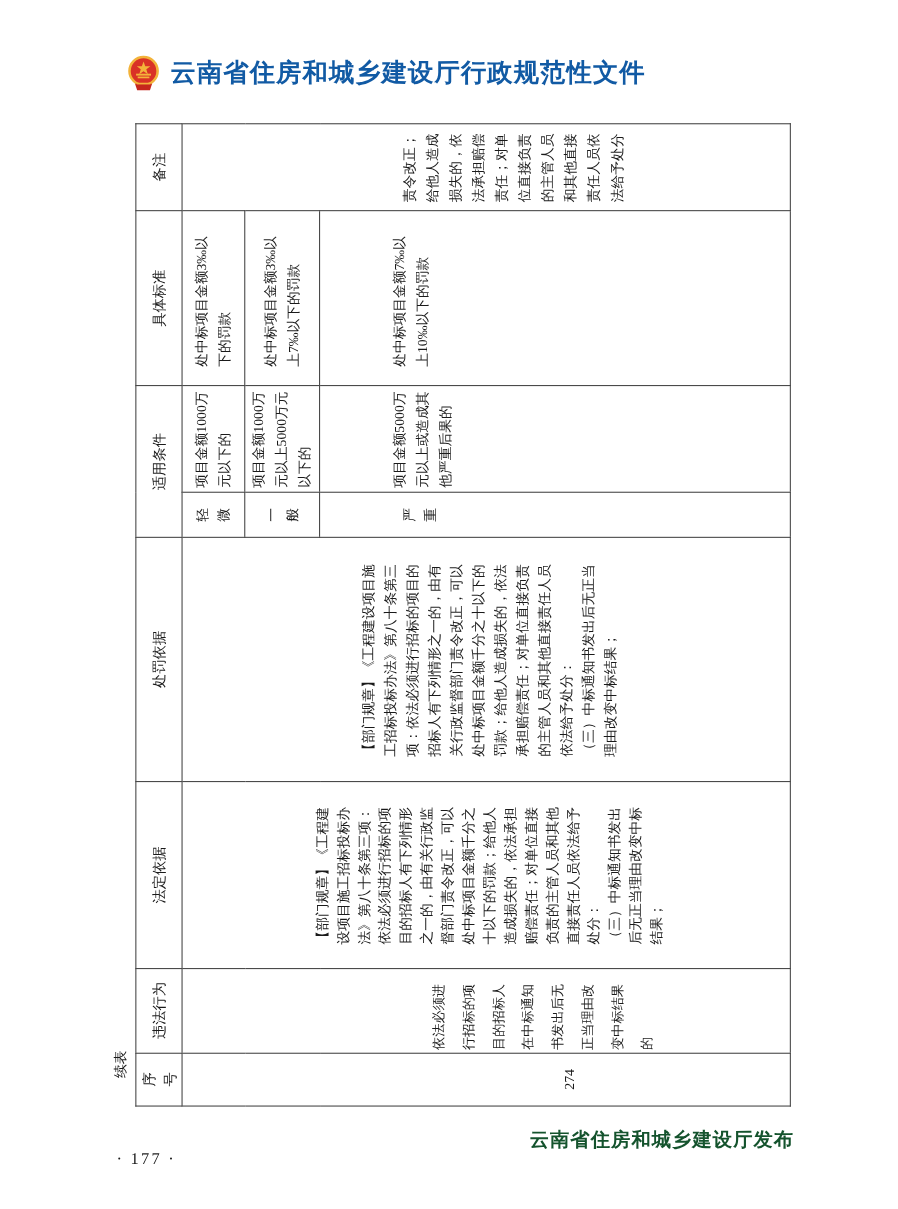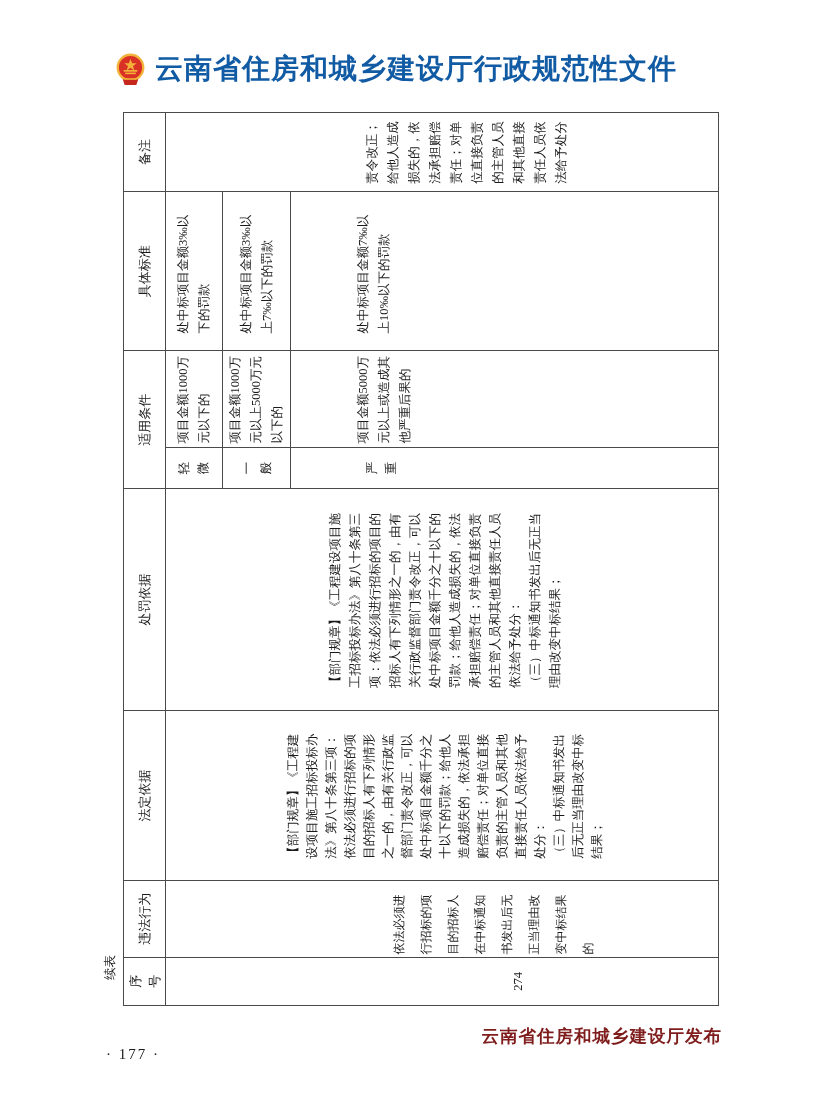--- a/index.html
+++ b/index.html
@@ -3,21 +3,21 @@
 <meta charset="utf-8">
 <style>
   * { margin:0; padding:0; box-sizing:border-box; }
   html,body { width:816px; height:1099px; background:#ffffff; position:relative;
               font-family:"Liberation Serif", serif; color:#1a1a1a; }
 
   
   .doc-header { position:absolute; left:115px; top:50px; display:flex; align-items:center; gap:9px; }
   .emblem { width:31px; height:33px; flex:0 0 auto; }
   .doc-title { font-family:"Liberation Sans", sans-serif; font-weight:bold;
-               font-size:28px; color:#115aa4; letter-spacing:1px; white-space:nowrap; }
+               font-size:23px; color:#115aa4; letter-spacing:1px; white-space:nowrap; }
 
   
   .table-area { position:absolute; left:123px; top:112px; width:595px; height:894px; }
   .landscape  { position:absolute; left:0; top:0; width:894px; height:595px;
                 transform: rotate(-90deg) translateX(-894px); transform-origin: top left; }
 
   .cont-label { position:absolute; left:26px; top:-21px; font-size:12.5px; color:#1a1a1a; }
 
   table.law { border-collapse:collapse; table-layout:fixed; width:894px; height:595px; }
   table.law td, table.law th { border:1px solid #4a4a4a; vertical-align:middle;
@@ -42,21 +42,21 @@
   td.cell-cond      { font-size:12.5px; line-height:21px; padding:0 4px; text-align:left; }
   td.cell-std       { font-size:12.5px; line-height:21px; padding:0 17px; text-align:left; }
 
   tr.row-severe td.cell-grade { vertical-align:top; padding-top:72px; }
   tr.row-severe td.cell-cond  { vertical-align:top; padding-top:62px; }
   tr.row-severe td.cell-std   { vertical-align:top; padding-top:62px; }
 
   
   .page-number { position:absolute; left:106px; top:1026px; font-size:15px; letter-spacing:2px;margin-top:20px; }
   .publisher   { position:absolute; right:94px; top:1024px; font-family:"Liberation Sans", sans-serif;
-                 font-weight:bold; font-size:17.5px; color:#7f1d1d; letter-spacing:1px; }
+                 font-weight:bold; font-size:17.5px; color:#14532d; letter-spacing:1px; }
 </style>
 </head>
 <body>
 
 <div class="doc-header">
   <svg class="emblem" viewBox="0 0 32 34">
     <circle cx="16" cy="15" r="13.2" fill="#d93126" stroke="#f3b33a" stroke-width="2.4"></circle>
     <polygon points="16,6 17.6,10.6 22.4,10.6 18.6,13.4 20,18 16,15.2 12,18 13.4,13.4 9.6,10.6 14.4,10.6" fill="#f3b33a"></polygon>
     <rect x="9" y="17.5" width="14" height="1.8" fill="#f3b33a"></rect>
     <rect x="10.5" y="20.2" width="11" height="1.6" fill="#f3b33a"></rect>

